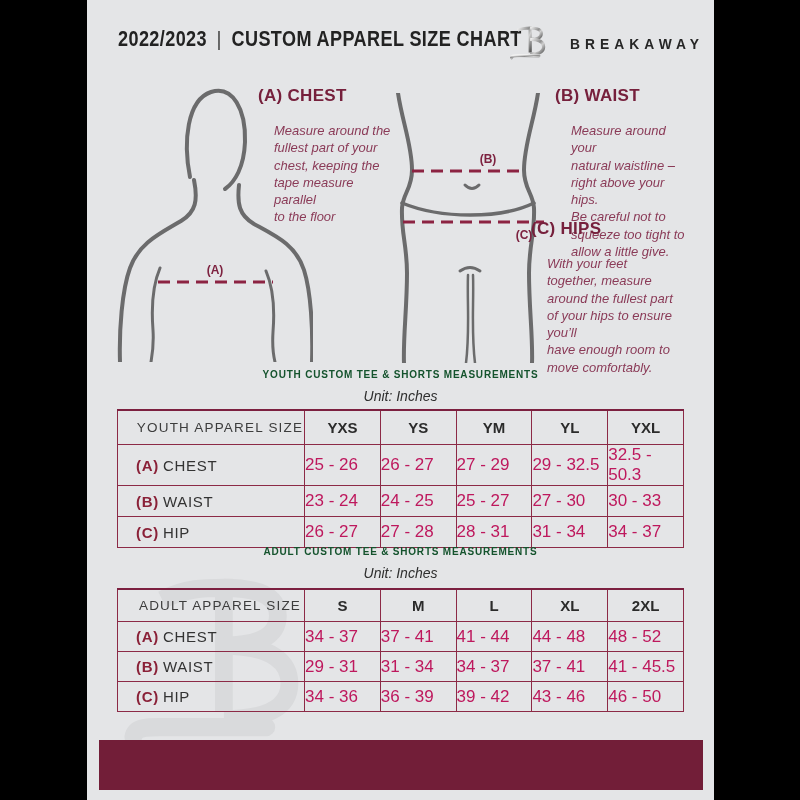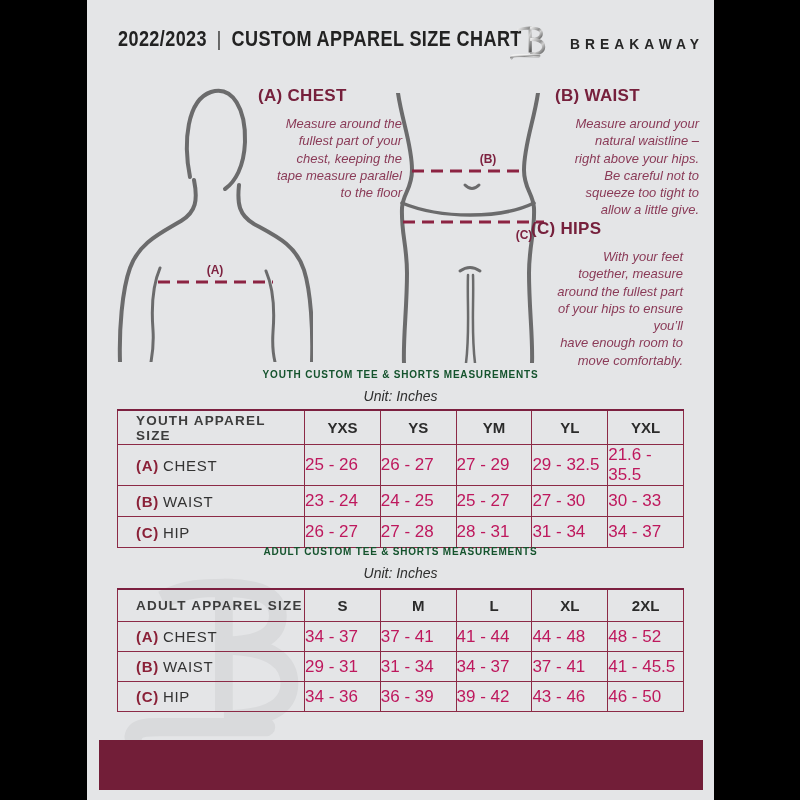--- a/index.html
+++ b/index.html
@@ -13,40 +13,40 @@
     font-size:22px;font-weight:bold;letter-spacing:.5px;color:#222;}
   .header-title .divider{font-weight:400;color:#333;font-size:21px;}
   .brand{position:absolute;left:421px;top:24px;display:flex;align-items:center;gap:24px;}
   .brand-name{font-size:15px;font-weight:bold;letter-spacing:5.5px;color:#262626;
     transform:scaleX(.92);transform-origin:left center;white-space:nowrap;}
 
   
   .fig{position:absolute;z-index:1;}
   .guide{position:absolute;width:152px;z-index:1;}
   .guide-heading{font-size:17px;font-weight:800;letter-spacing:.3px;color:#76203c;margin:0 0 9px 0;}
-  .guide-body{font-size:13px;font-style:italic;line-height:1.33;color:#8a3a57;white-space:pre-line;margin:8px;text-align:right;}
+  .guide-body{font-size:13px;font-style:italic;line-height:1.33;color:#8a3a57;white-space:pre-line;margin:16px;}
 
   
   .section-title{position:absolute;left:30px;width:567px;text-align:center;z-index:1;
     font-size:10px;font-weight:bold;letter-spacing:.8px;color:#14532d;}
   .section-subtitle{position:absolute;left:30px;width:567px;text-align:center;z-index:1;
     font-size:14px;font-style:italic;color:#2e2e2e;}
 
   
   .size-table{position:absolute;left:30px;width:567px;border-collapse:collapse;table-layout:fixed;
     z-index:1;background:transparent;border-top:2.6px solid #7c2040;}
   .size-table col.c0{width:187px;}
   .size-table th,.size-table td{border:1.4px solid #8c2a46;padding:0;}
   .size-table thead th{font-size:15px;font-weight:bold;color:#2b2b2b;text-align:center;}
   .size-table.youth thead th{height:33px;}
   .size-table.adult thead th{height:31px;}
   .size-table.youth tbody td{height:30px;}
   .size-table.adult tbody td{height:29px;}
-  .size-table th.first{font-weight:700;font-size:13.5px;letter-spacing:1.2px;color:#3d3d3d;
-    text-align:left;padding-left:18px;}
+  .size-table th.first{font-weight:400;font-size:13.5px;letter-spacing:1.2px;color:#3d3d3d;
+    text-align:center;padding-left:18px;}
   .size-table td.first{text-align:left;padding-left:18px;font-size:15px;letter-spacing:.7px;color:#333;}
   .size-table td.first .pref{color:#8a2138;font-weight:bold;margin-right:4px;}
   .size-table td{font-size:17px;color:#be185d;text-align:left;}
 
   
   .watermark{position:absolute;left:29px;top:572px;z-index:0;}
   .footer-bar{position:absolute;left:12px;top:740px;width:604px;height:50px;background:#721e38;z-index:2;}
 
   svg text{font-family:"Liberation Sans",sans-serif;}
 </style>
@@ -172,21 +172,21 @@
       </thead>
       <tbody>
         <tr>
           <td class="first">
             <span class="pref">(A)</span><span>CHEST</span>
           </td>
           <td>25 - 26</td>
           <td>26 - 27</td>
           <td>27 - 29</td>
           <td>29 - 32.5</td>
-          <td>21.6 - 35.5</td>
+          <td>32.5 - 50.3</td>
         </tr>
         <tr>
           <td class="first">
             <span class="pref">(B)</span><span>WAIST</span>
           </td>
           <td>23 - 24</td>
           <td>24 - 25</td>
           <td>25 - 27</td>
           <td>27 - 30</td>
           <td>30 - 33</td>

